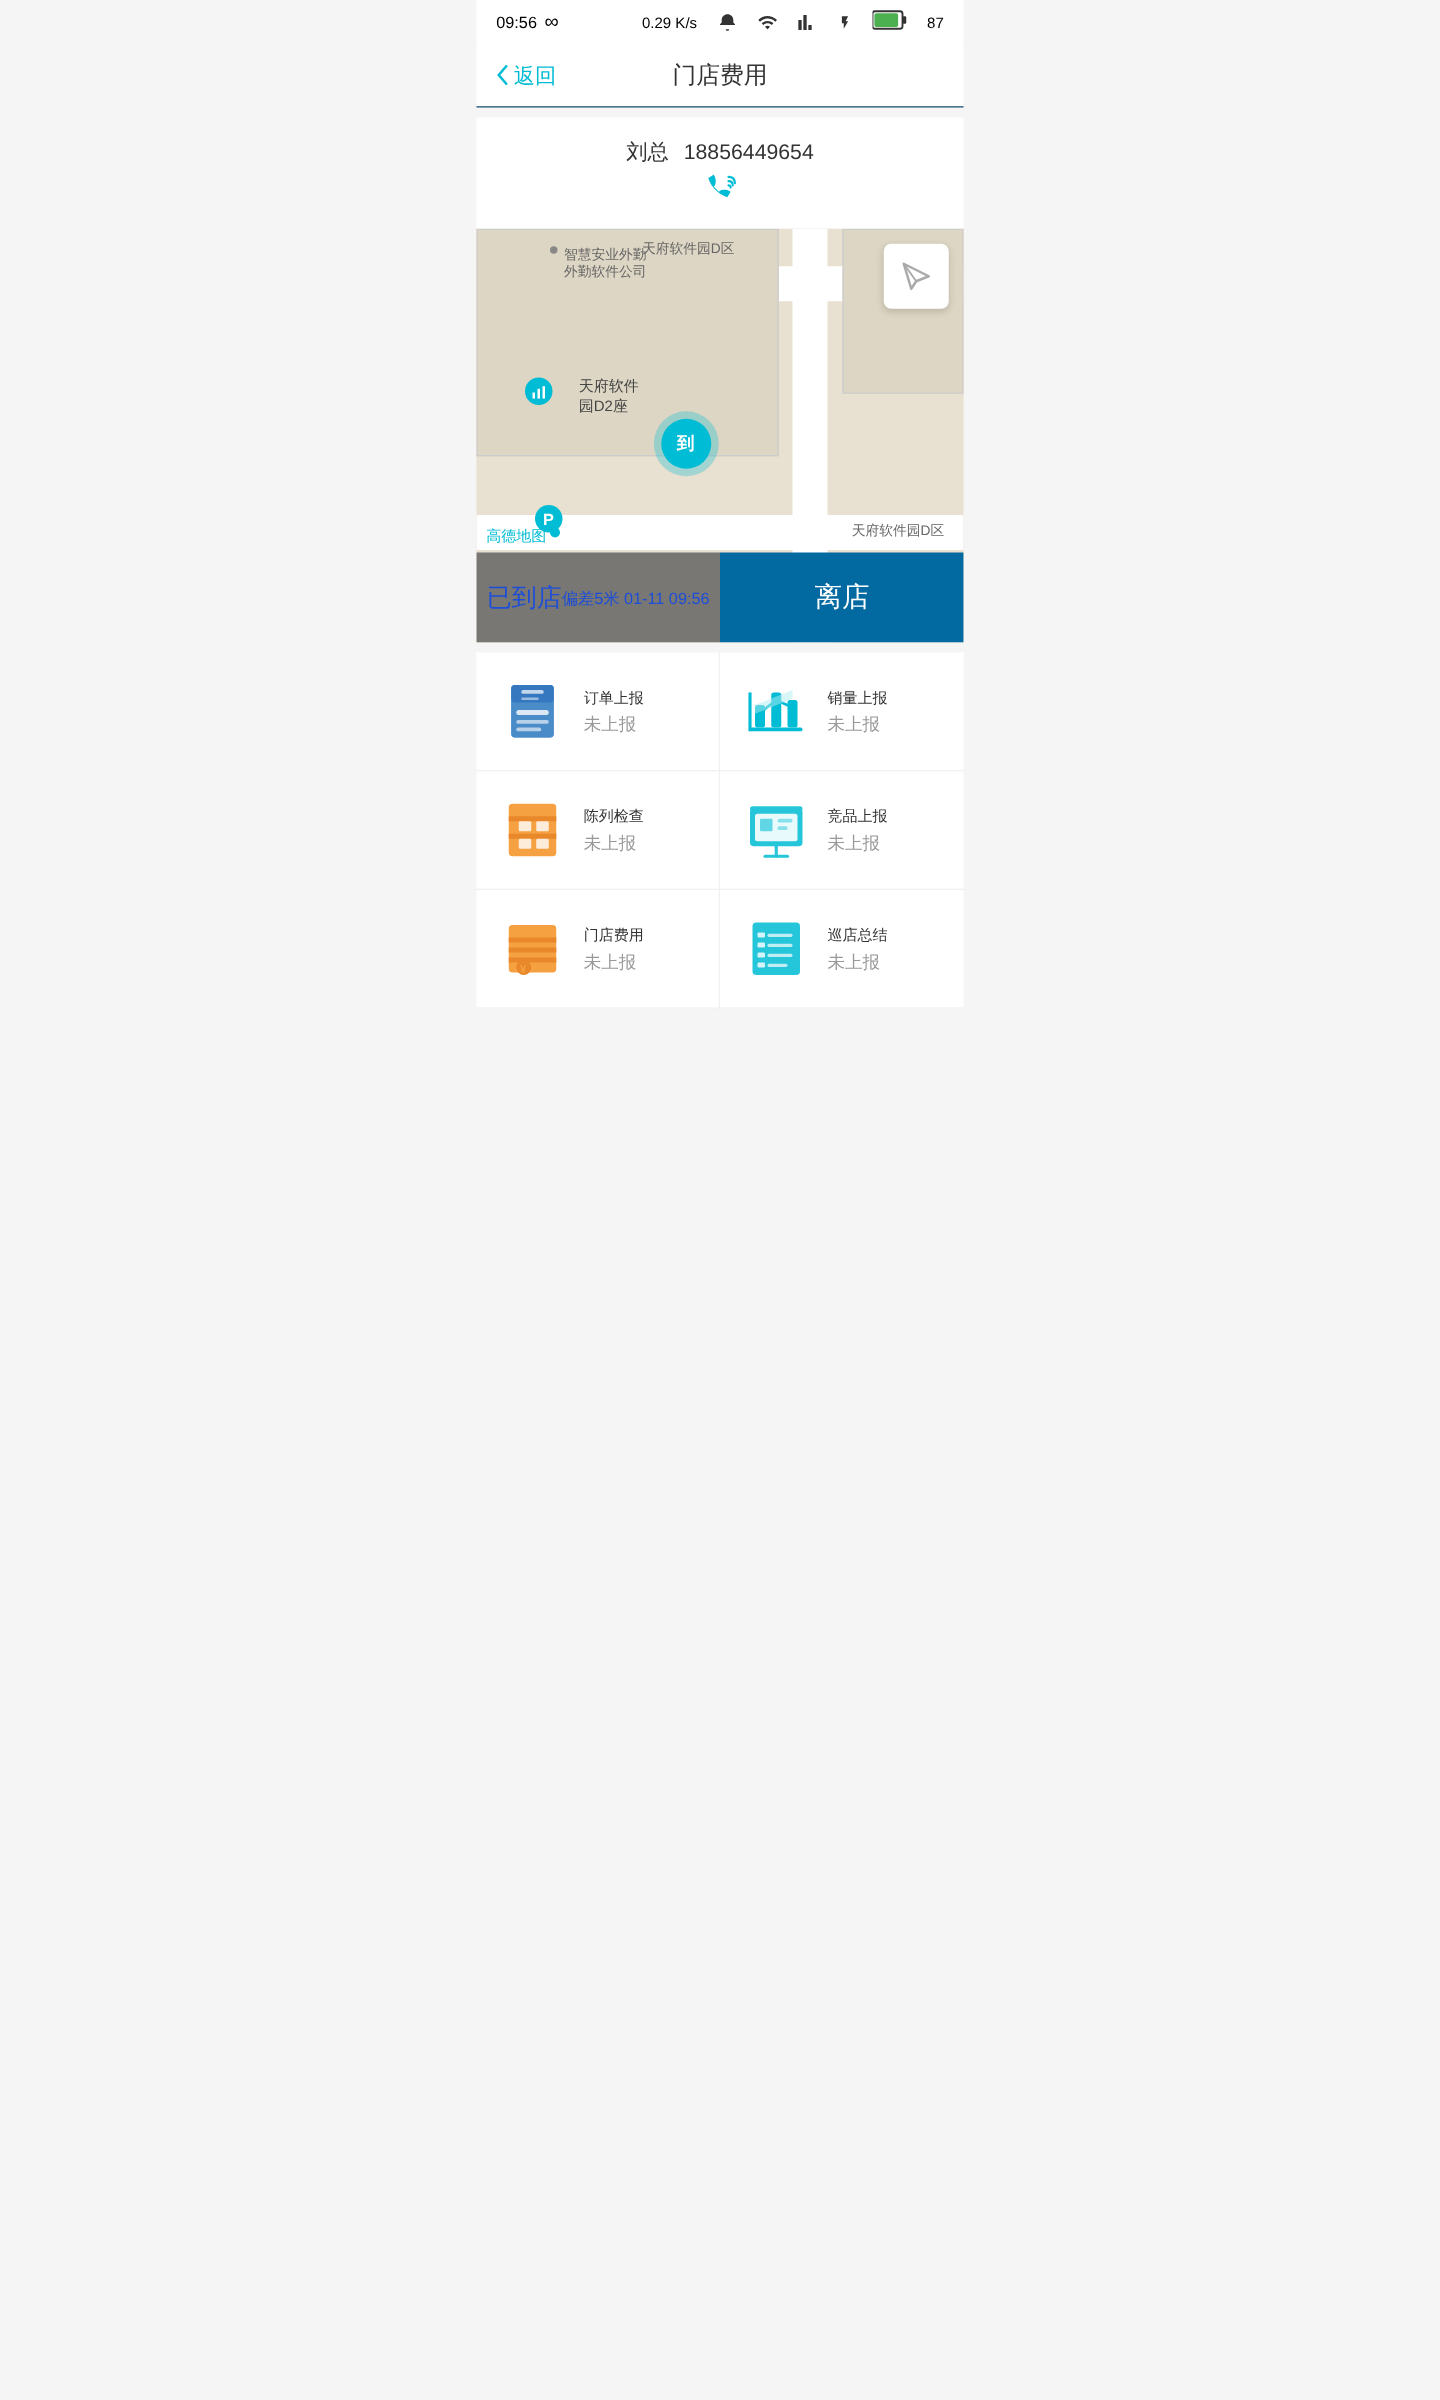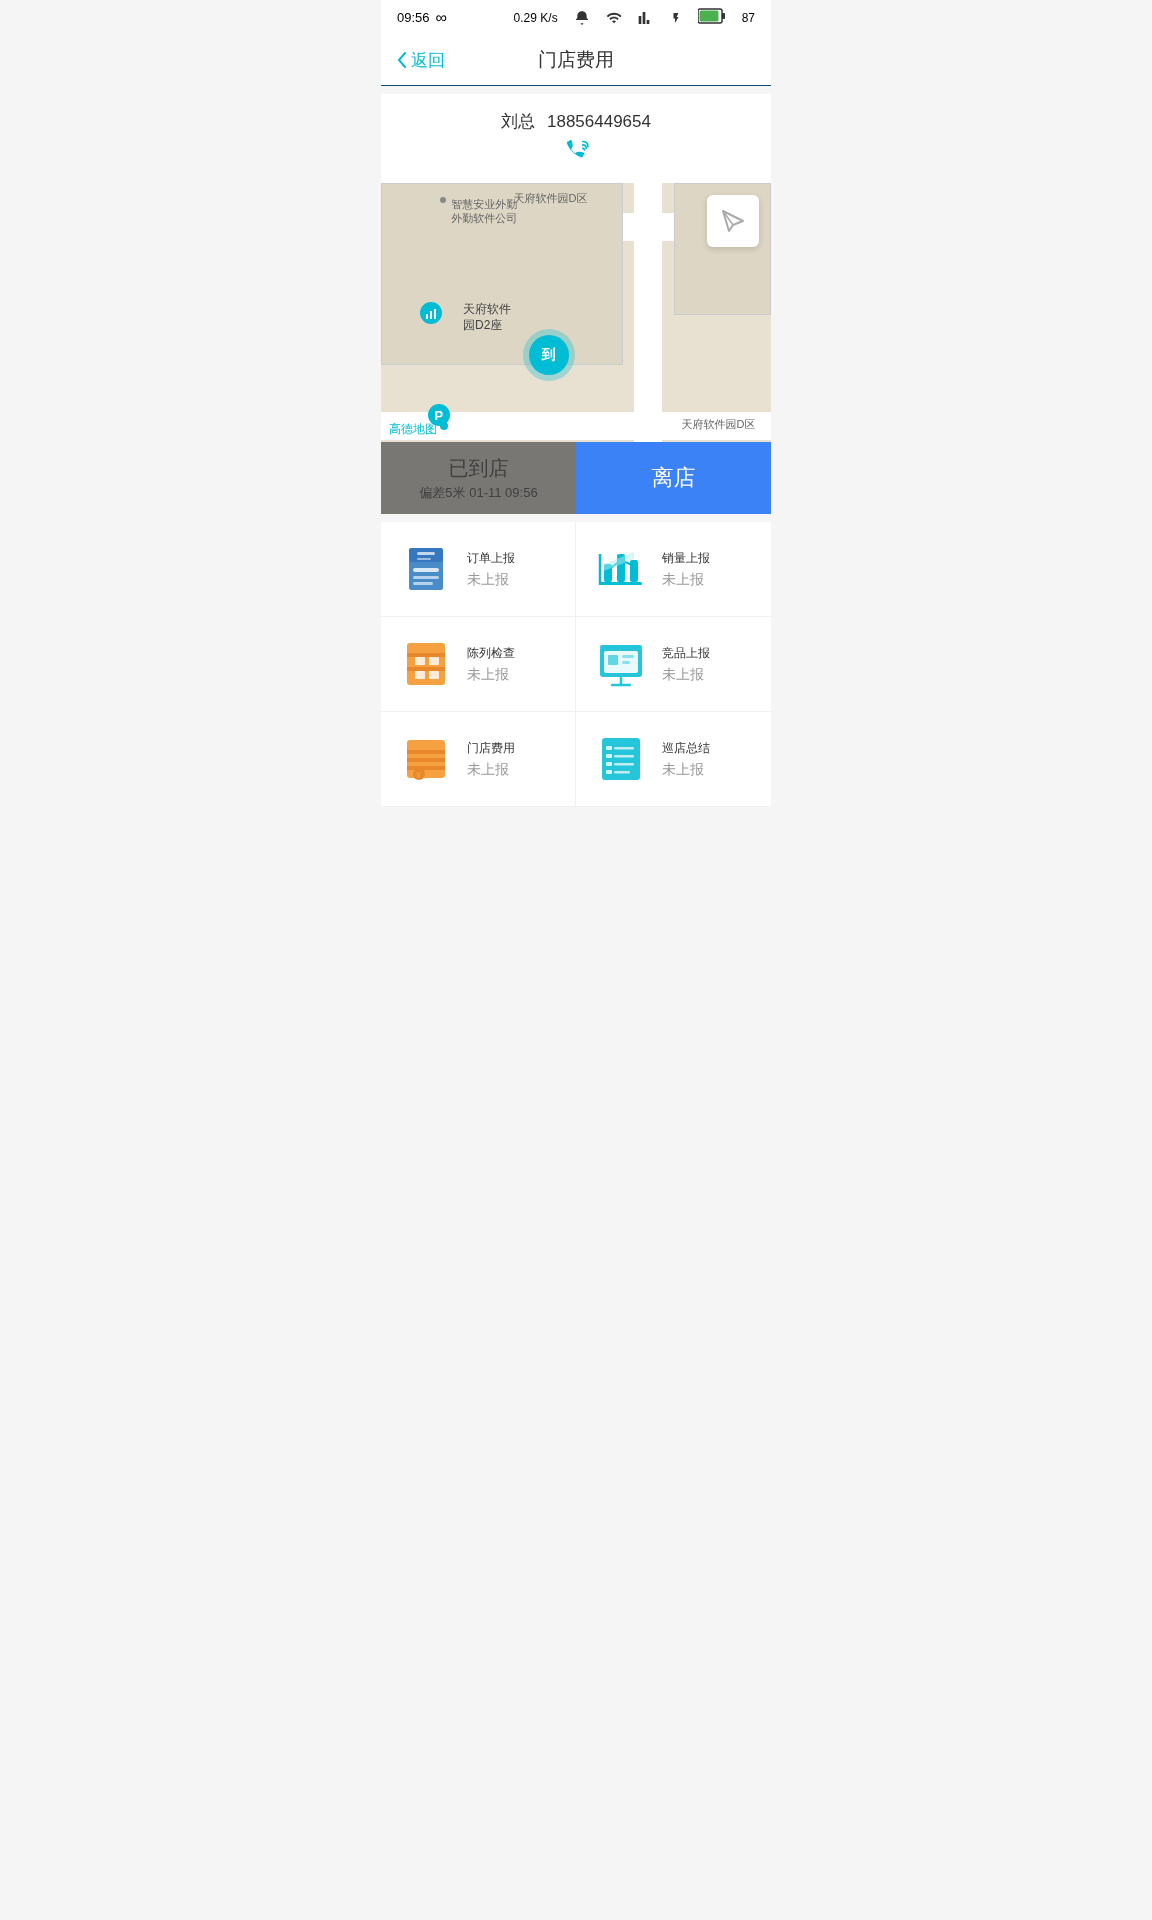--- a/index.html
+++ b/index.html
@@ -185,37 +185,37 @@
       bottom: 0;
       left: 0;
       right: 0;
       display: flex;
       height: 72px;
     }
     .arrived-btn {
       flex: 1;
       background: rgba(100,100,100,0.85);
       display: flex;
-      flex-direction: column;
-      align-items: center;
-      justify-content: center;
-      color: #404040;
+      flex-direction: row;
+      align-items: center;
+      justify-content: center;
+      color: #1d4ed8;
       cursor: pointer;
     }
     .arrived-btn .main-text {
       font-size: 20px;
       font-weight: 500;
     }
     .arrived-btn .sub-text {
       font-size: 13px;
       margin-top: 2px;
     }
     .leave-btn {
       flex: 1;
-      background: #3b82f6;
+      background: #0369a1;
       display: flex;
       align-items: center;
       justify-content: center;
       color: #fff;
       font-size: 22px;
       font-weight: 400;
       cursor: pointer;
     }
     .amap-logo {
       position: absolute;

